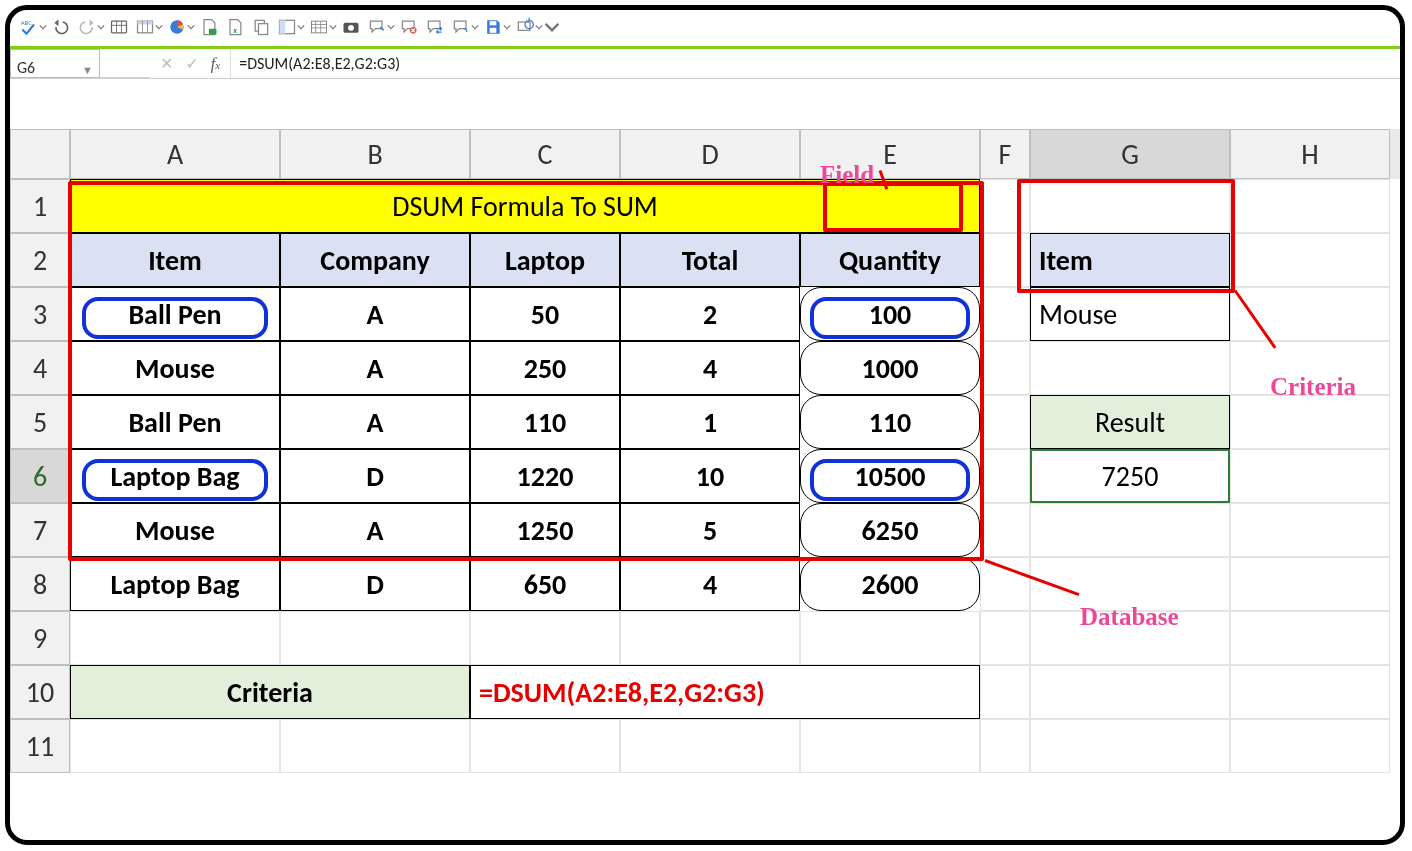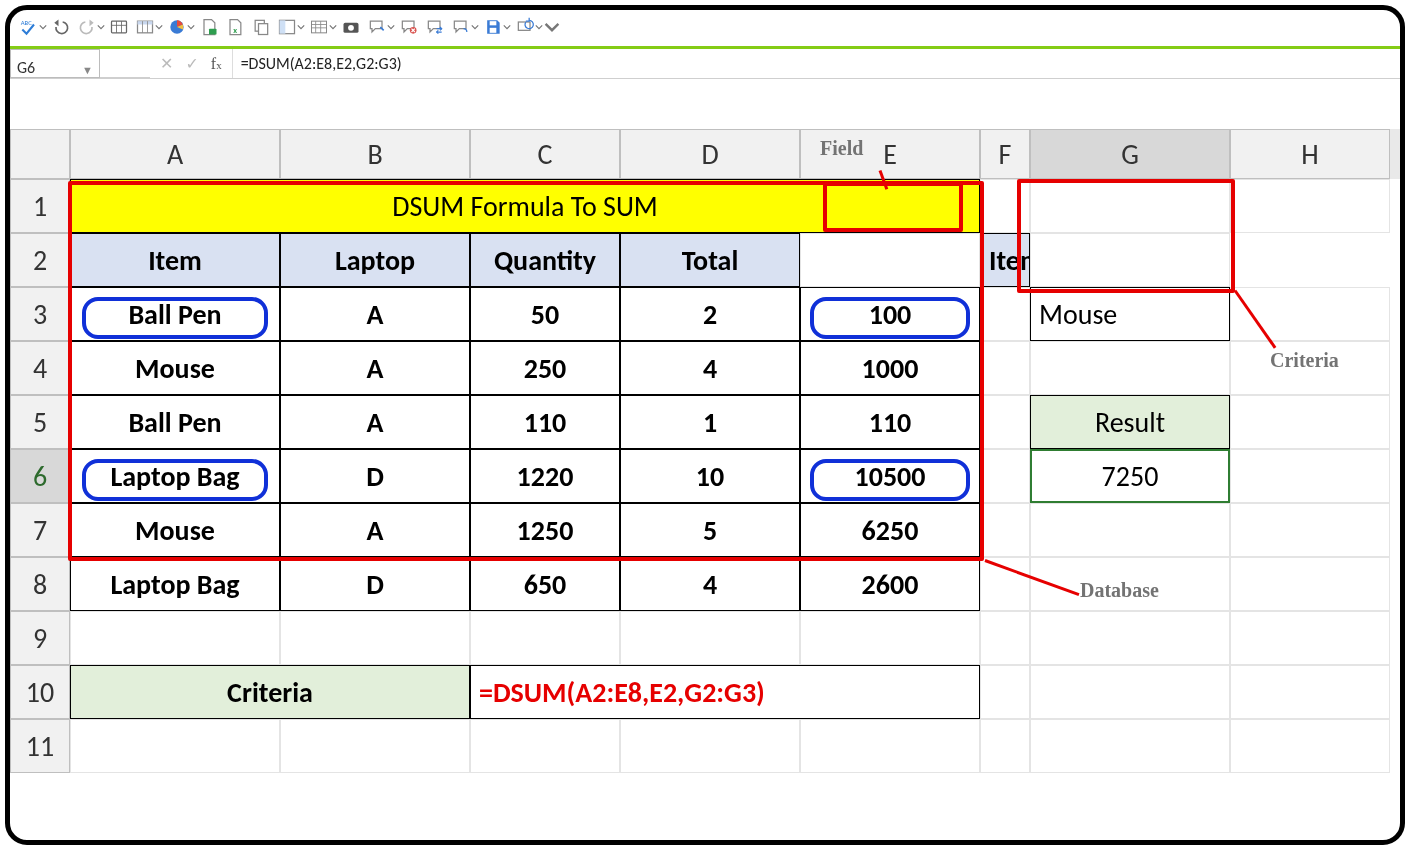--- a/index.html
+++ b/index.html
@@ -53,21 +53,21 @@
     justify-content: space-between;
   }
   .namebox .dd { color:#888; font-size:11px; }
   .fx-gap { width: 50px; border-bottom:1px solid #cfcfcf; }
   .fx-btns {
     display: flex; align-items: center;
     gap: 12px;
     padding: 0 10px;
     color: #888;
   }
-  .fx-label { font-family: "Times New Roman", serif; color:#555; }
+  .fx-label { font-style: italic; font-family: "Times New Roman", serif; color:#555; }
   .formula-input {
     flex: 1;
     display: flex; align-items: center;
     padding: 0 8px;
     color: #222;
     border-left: 1px solid #ddd;
     background: #fff;
   }
   
   .below-fbar { height: 50px; background:#fff; }
@@ -121,21 +121,21 @@
   }
   .thead {
     background: #d9e1f2 !important;
     font-weight: 700;
     border: 1px solid #000 !important;
   }
   .dbcell {
     border: 1px solid #000 !important;
     font-weight: bold;
   }
-  .boldc { font-weight: 700; }
+  .boldc { font-weight: 700; border-radius: 21px; }
   .leftc { justify-content: flex-start !important; }
   .gcell-head {
     background: #d9e1f2 !important;
     font-weight: 700;
     border: 1px solid #000 !important;
   }
   .gcell-body {
     border: 1px solid #000 !important;
     justify-content: flex-start !important;
   }
@@ -157,21 +157,21 @@
   }
   .formula-val {
     grid-column: 4 / span 3;
     border: 1px solid #000 !important;
     color: #e60000;
     font-weight: 700;
   }
   
   .overlay { position:absolute; left:0; top:0; right:0; bottom:0; pointer-events:none; }
   .redbox { position:absolute; border:4px solid #e60000; border-radius:2px; }
-  .redtext { position:absolute; color:#737373; font-family: "Comic Sans MS", "Comic Sans", cursive; font-size:20px; font-weight:700; }
+  .redtext { position:absolute; color:#ec4899; font-family: "Comic Sans MS", "Comic Sans", cursive; font-size:25px; font-weight:700;margin-top:24px; }
   .bluecirc { position:absolute; border:4px solid #1030d8; border-radius:16px; }
   .leader { position:absolute; background:#e60000; height:3px; transform-origin: left center; }
 </style>
 </head>
 <body>
 
 <div class="frame">
 
   <div class="toolbar">
     <div class="tbtn">
@@ -400,23 +400,24 @@
         <div class="rh">1</div>
         <div class="cell title-cell">DSUM Formula To SUM</div>
         <div class="cell"></div>
         <div class="cell"></div>
         <div class="cell"></div>
       </div>
 
       <div class="row">
         <div class="rh">2</div>
         <div class="cell thead">Item</div>
+        <div class="cell thead">Company</div>
         <div class="cell thead">Laptop</div>
+        <div class="cell thead">Total</div>
         <div class="cell thead">Quantity</div>
-        <div class="cell thead">Total</div>
         <div class="cell"></div>
         <div class="cell gcell-head leftc">Item</div>
         <div class="cell"></div>
       </div>
 
       <div class="row">
         <div class="rh">3</div>
         <div class="cell dbcell">Ball Pen</div>
         <div class="cell dbcell">A</div>
         <div class="cell dbcell">50</div>

